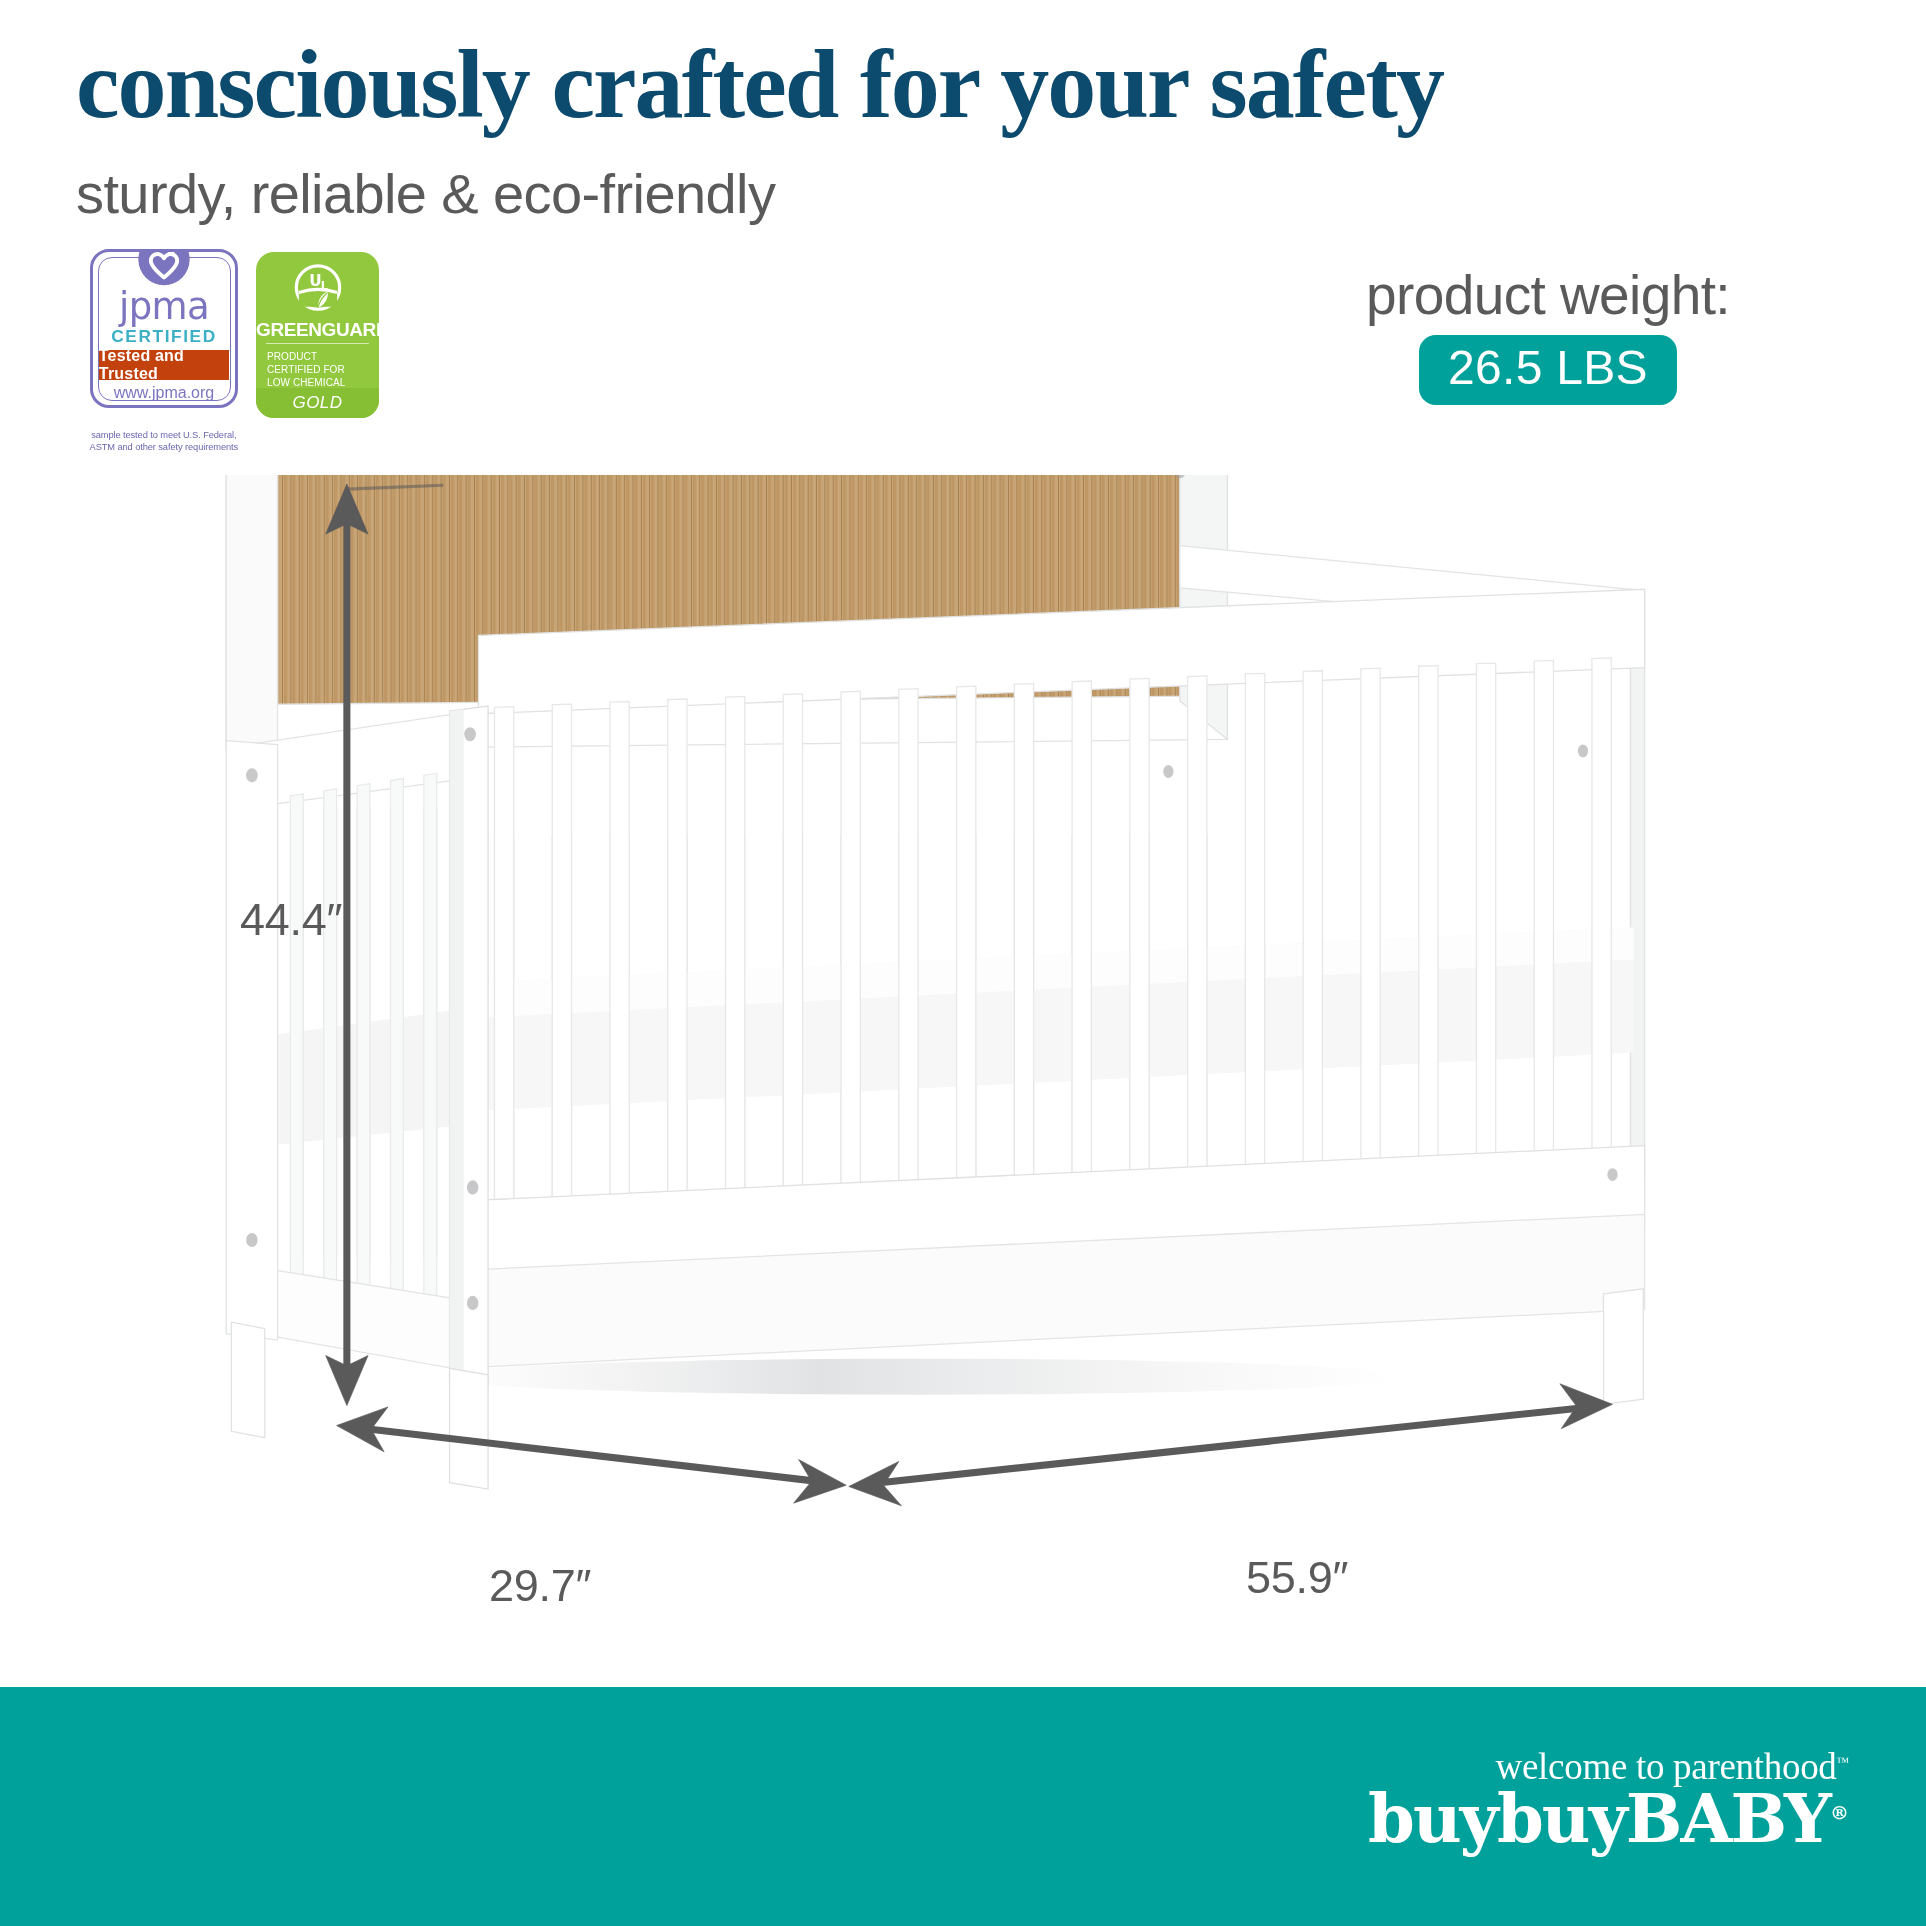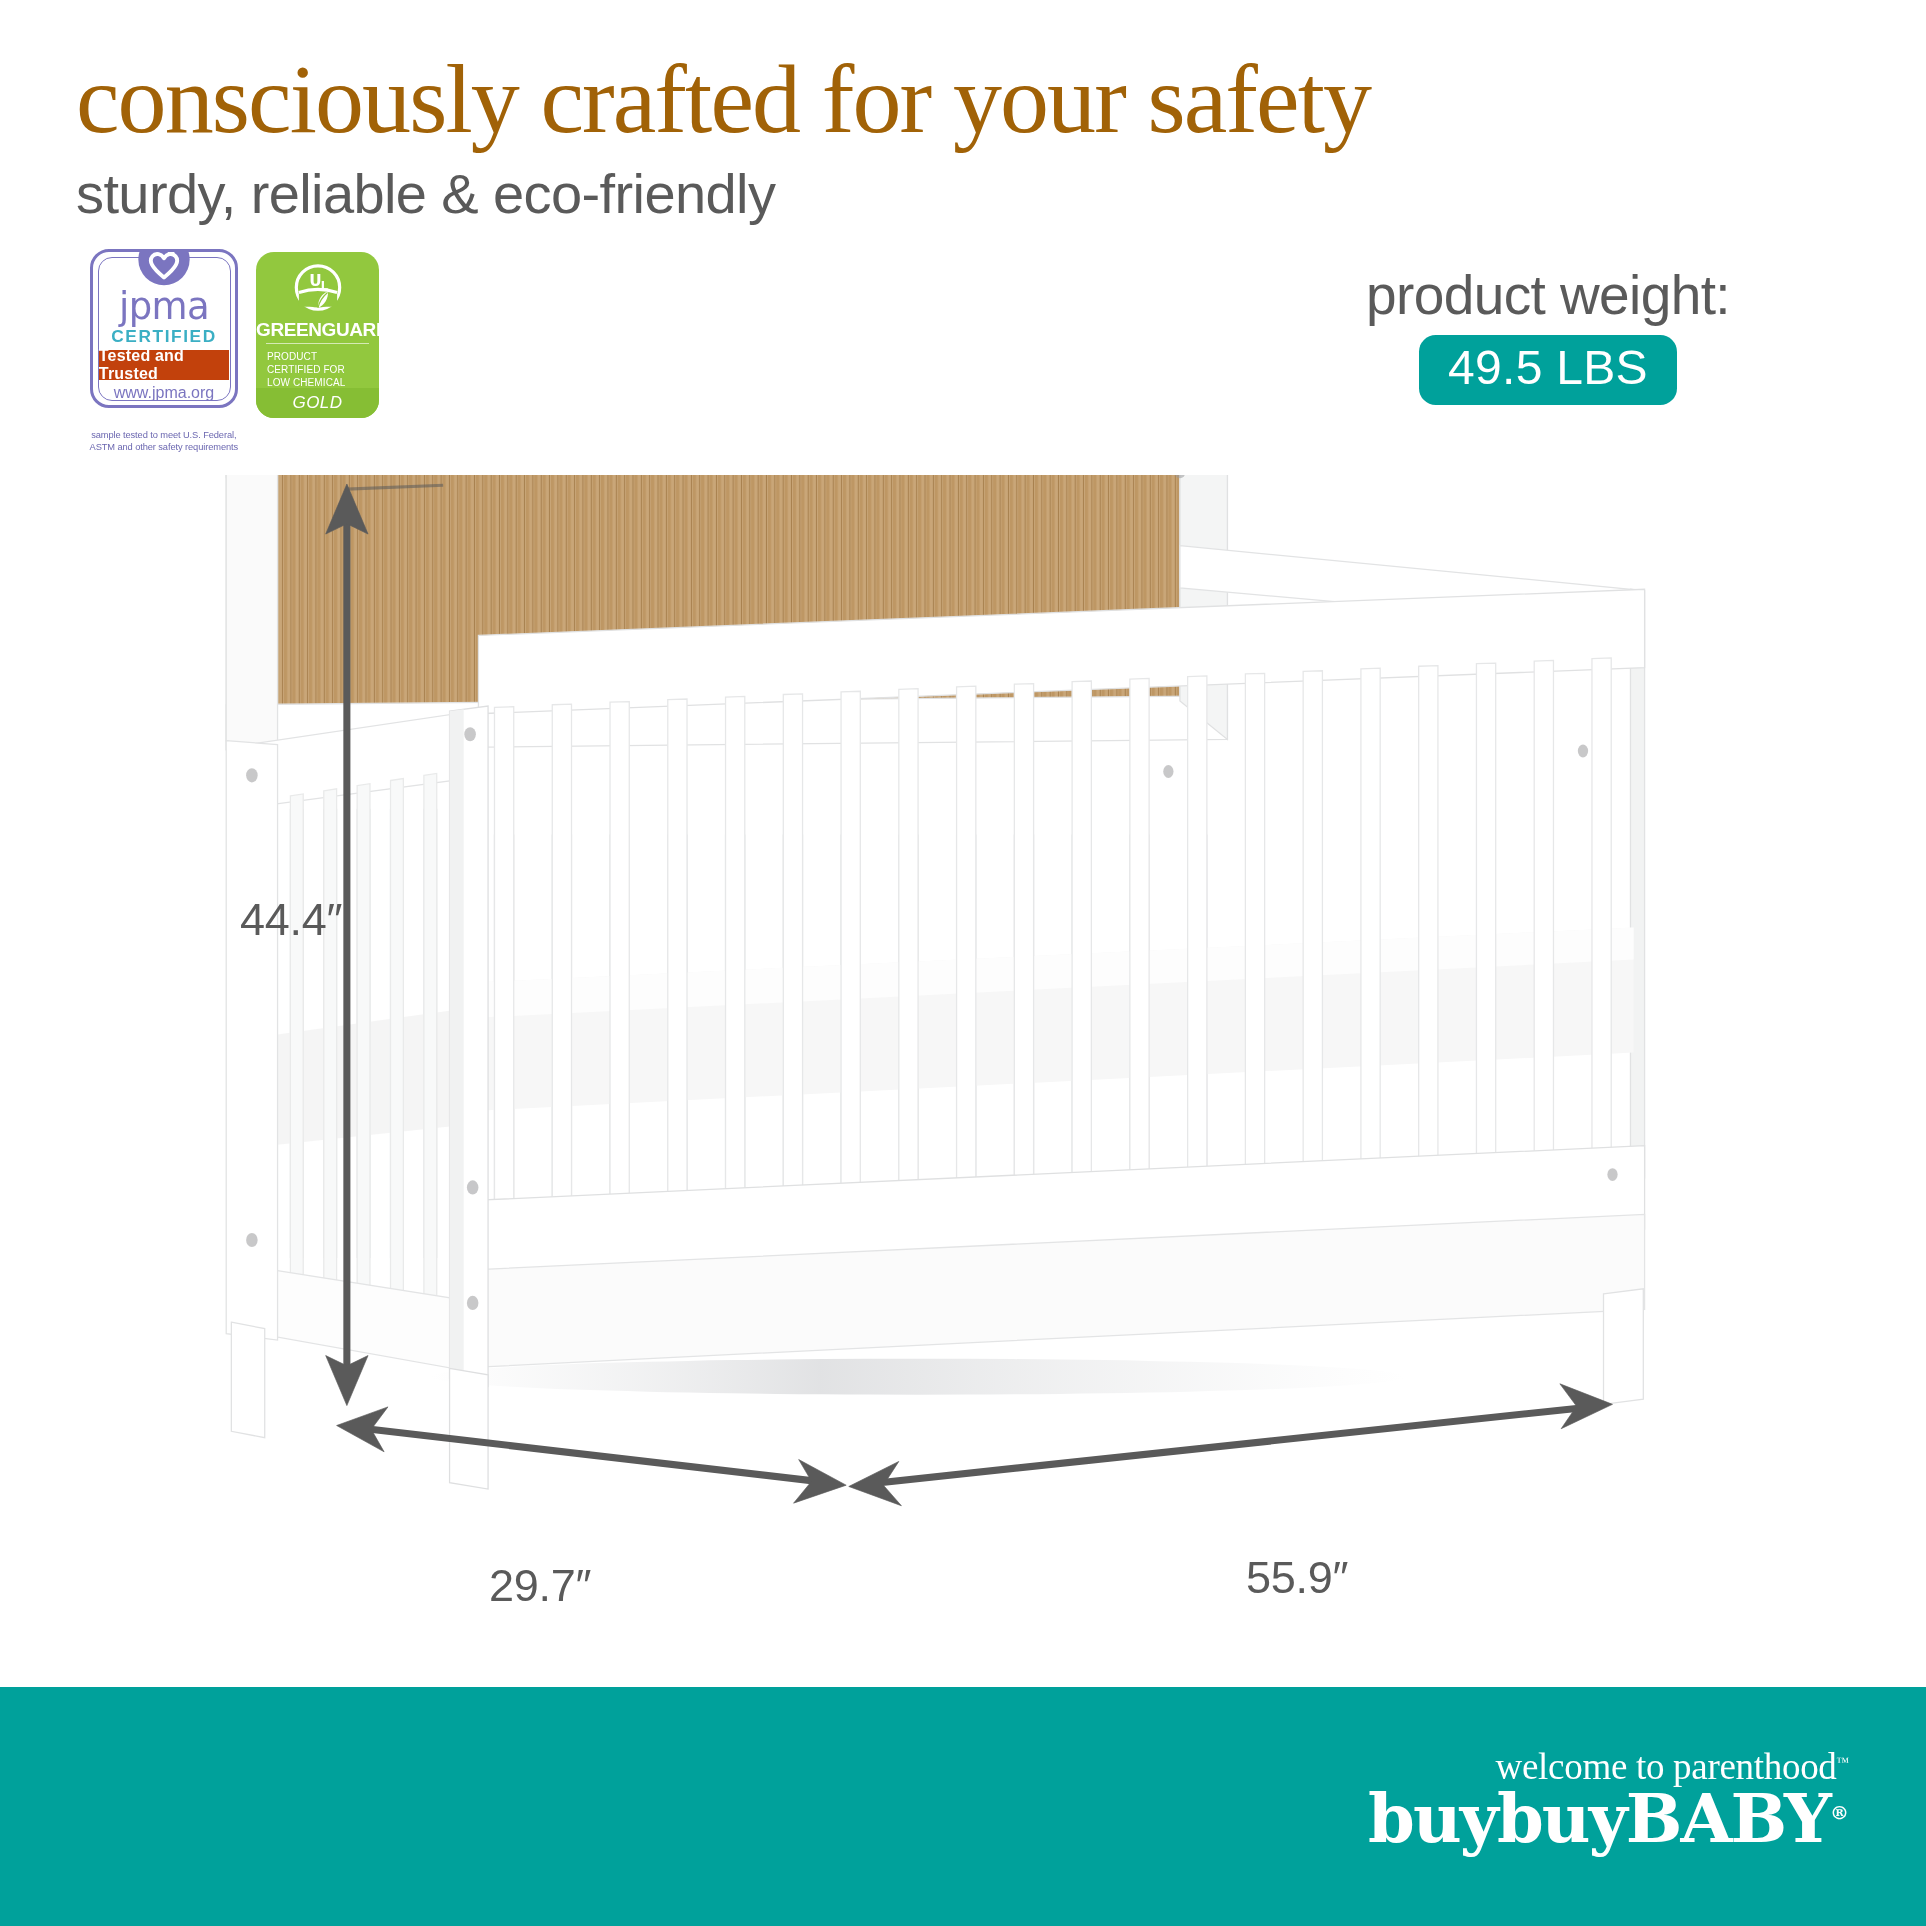--- a/index.html
+++ b/index.html
@@ -9,26 +9,26 @@
     font-family: "Liberation Sans", sans-serif;
     position: relative;
     overflow: hidden;
   }
 
   
   #header { position: absolute; left: 0; top: 0; width: 1926px; height: 488px; }
 
   #main-title {
     position: absolute;
-    left: 76px; top: 50px;
+    left: 76px; top: 35px;
     font-family: "Liberation Serif", serif;
-    font-weight: normal;
+    font-weight: bold;
     font-size: 98px;
     line-height: 1.0;
-    color: #a16207;
+    color: #0c4a6e;
     letter-spacing: -1.9px;
     white-space: nowrap;
   }
 
   #subtitle {
     position: absolute;
     left: 76px; top: 166px;
     font-size: 56px;
     line-height: 1.0;
     color: #5a5a5a;
@@ -231,21 +231,21 @@
       <div class="gg-gold-bar">
         <span>GOLD</span>
       </div>
     </div>
 
   </div>
 
   <div id="weight-block">
     <div id="weight-label">product weight:</div>
     <div id="weight-pill">
-      <span id="weight-value">49.5 LBS</span>
+      <span id="weight-value">26.5 LBS</span>
     </div>
   </div>
 </div>
 
 <div id="product-area">
 
   <svg id="crib-svg" width="1926" height="1213" viewBox="0 0 3000 1890">
     <defs>
       <pattern id="fluted" width="13" height="10" patternUnits="userSpaceOnUse">
         <rect width="13" height="10" fill="#C9A678"></rect>

